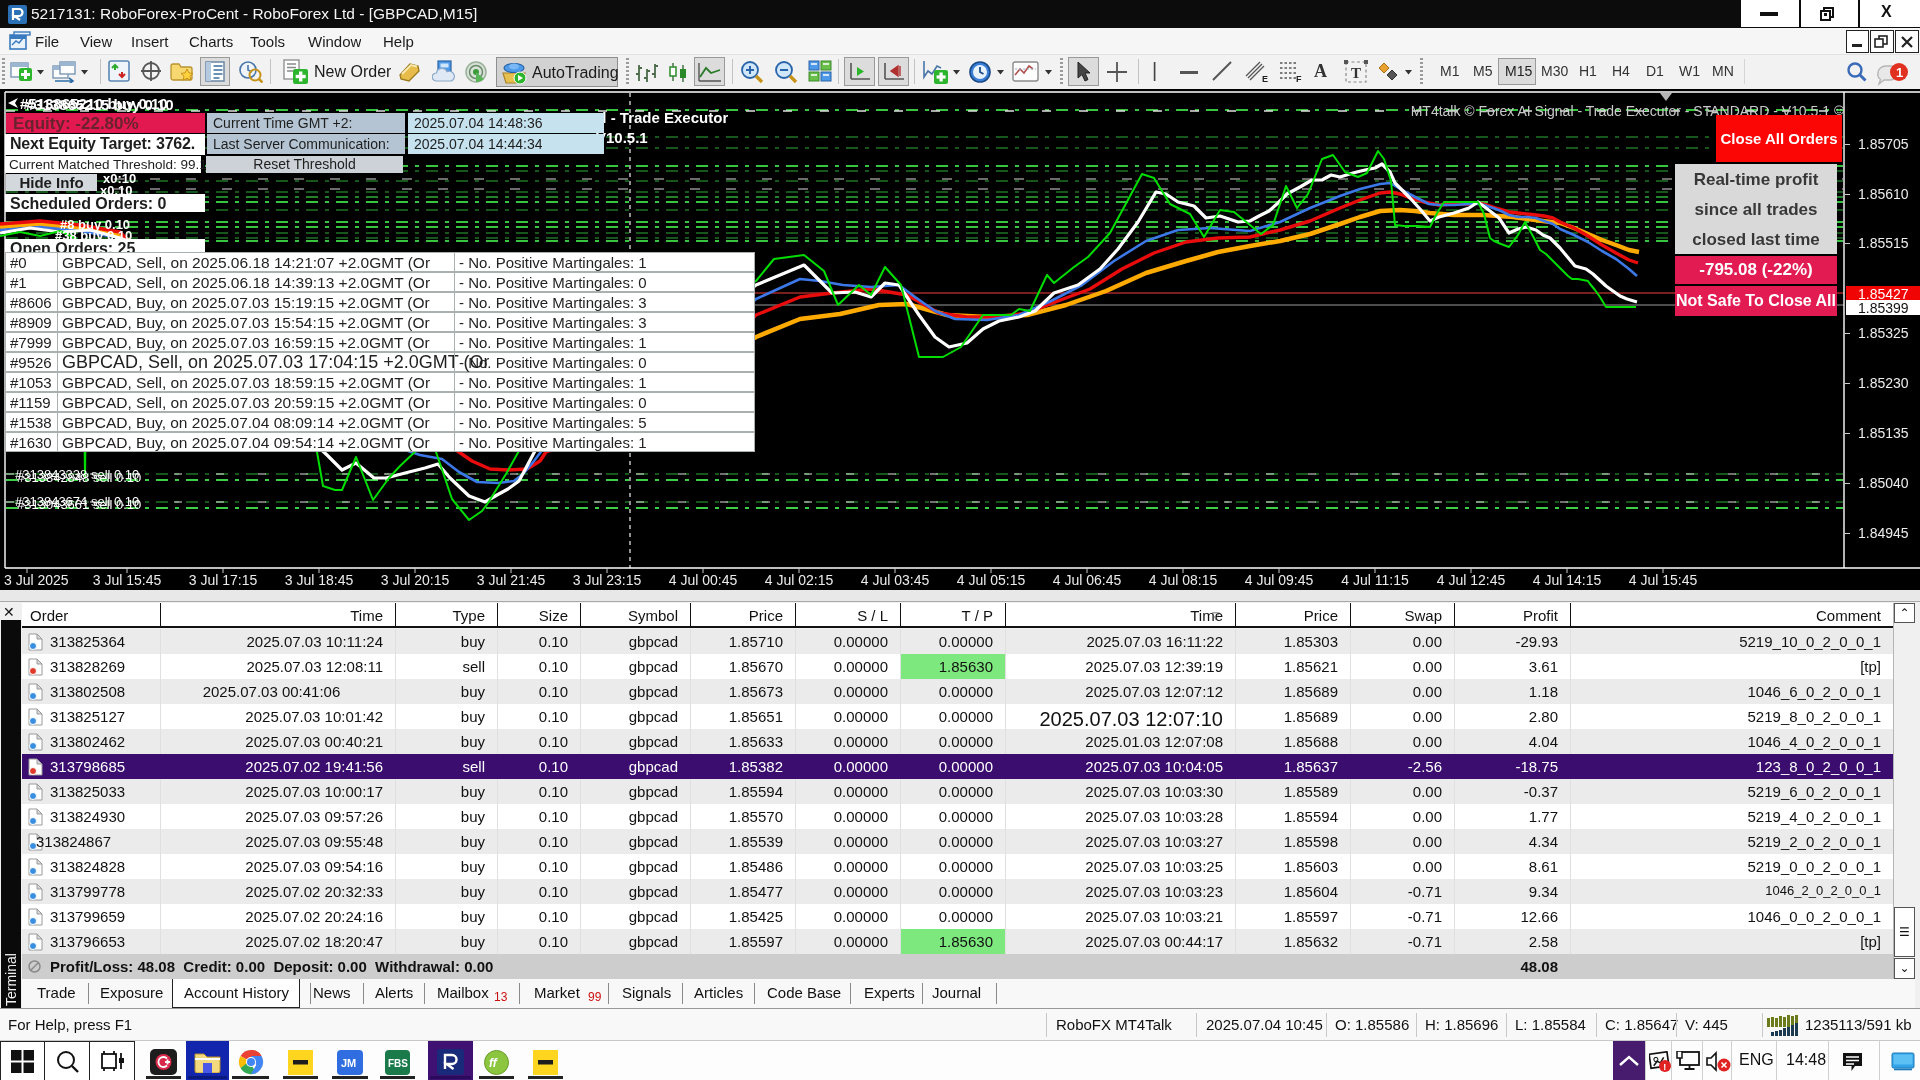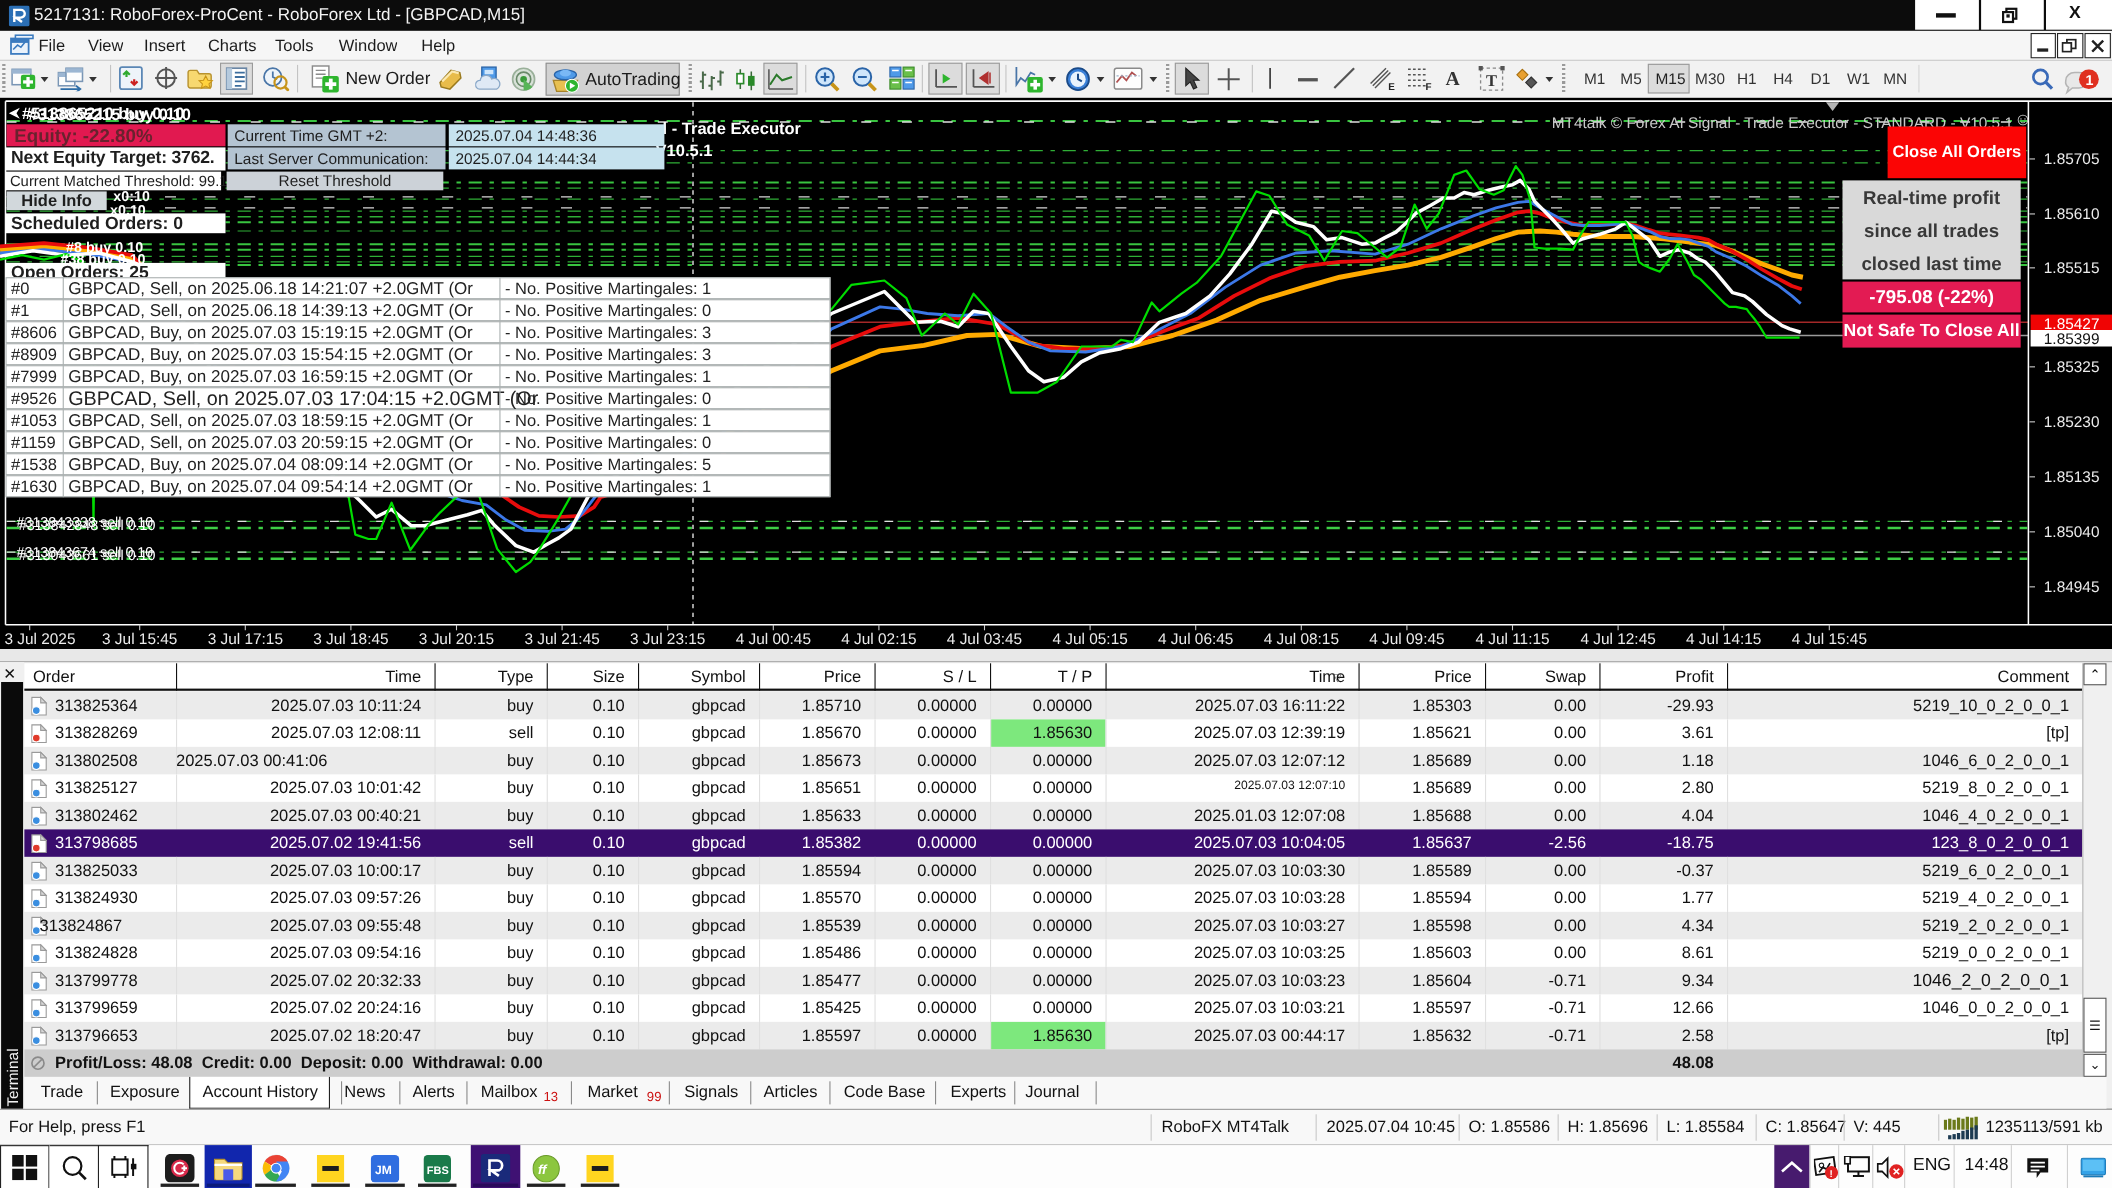--- a/index.html
+++ b/index.html
@@ -591,21 +591,21 @@
     <div class="a" style="left:1350px;top:52px;width:1px;height:25px;background:#e0e0e0"></div>
     <div class="a" style="left:1454px;top:52px;width:1px;height:25px;background:#e0e0e0"></div>
     <div class="a" style="left:1570px;top:52px;width:1px;height:25px;background:#e0e0e0"></div>
     <div class="a" style="left:22px;top:77px;width:1871px;height:25px;background:#ebebeb"></div>
     <svg class="a" style="left:28px;top:81px" width="15" height="18">
       <path d="M1 1 h8 l5 5 v11 h-13 Z" fill="#fff" stroke="#9a9a9a"></path>
       <path d="M9 1 l5 5 h-5 Z" fill="#d8d8d8" stroke="#9a9a9a"></path>
       <circle cx="5" cy="13" r="3.5" fill="#3a8ee0" stroke="#fff"></circle>
     </svg>
     <div class="lbl" style="left:50px;top:81px;font-size:15px;color:#111111">313802508</div>
-    <div class="lbl" style="left:160px;top:81px;width:223px;text-align:left;font-size:15px;color:#111111">2025.07.03 00:41:06</div>
+    <div class="lbl" style="left:160px;top:81px;width:223px;text-align:center;font-size:15px;color:#111111">2025.07.03 00:41:06</div>
     <div class="lbl" style="left:395px;top:81px;width:90px;text-align:right;font-size:15px;color:#111111">buy</div>
     <div class="lbl" style="left:497px;top:81px;width:71px;text-align:right;font-size:15px;color:#111111">0.10</div>
     <div class="lbl" style="left:580px;top:81px;width:98px;text-align:right;font-size:15px;color:#111111">gbpcad</div>
     <div class="lbl" style="left:690px;top:81px;width:93px;text-align:right;font-size:15px;color:#111111">1.85673</div>
     <div class="lbl" style="left:795px;top:81px;width:93px;text-align:right;font-size:15px;color:#111111">0.00000</div>
     <div class="lbl" style="left:900px;top:81px;width:93px;text-align:right;font-size:15px;color:#111111">0.00000</div>
     <div class="lbl" style="left:1005px;top:81px;width:218px;text-align:right;font-size:15px;color:#111111">2025.07.03 12:07:12</div>
     <div class="lbl" style="left:1235px;top:81px;width:103px;text-align:right;font-size:15px;color:#111111">1.85689</div>
     <div class="lbl" style="left:1350px;top:81px;width:92px;text-align:right;font-size:15px;color:#111111">0.00</div>
     <div class="lbl" style="left:1454px;top:81px;width:104px;text-align:right;font-size:15px;color:#111111">1.18</div>
@@ -629,21 +629,21 @@
       <circle cx="5" cy="13" r="3.5" fill="#3a8ee0" stroke="#fff"></circle>
     </svg>
     <div class="lbl" style="left:50px;top:106px;font-size:15px;color:#111111">313825127</div>
     <div class="lbl" style="left:160px;top:106px;width:223px;text-align:right;font-size:15px;color:#111111">2025.07.03 10:01:42</div>
     <div class="lbl" style="left:395px;top:106px;width:90px;text-align:right;font-size:15px;color:#111111">buy</div>
     <div class="lbl" style="left:497px;top:106px;width:71px;text-align:right;font-size:15px;color:#111111">0.10</div>
     <div class="lbl" style="left:580px;top:106px;width:98px;text-align:right;font-size:15px;color:#111111">gbpcad</div>
     <div class="lbl" style="left:690px;top:106px;width:93px;text-align:right;font-size:15px;color:#111111">1.85651</div>
     <div class="lbl" style="left:795px;top:106px;width:93px;text-align:right;font-size:15px;color:#111111">0.00000</div>
     <div class="lbl" style="left:900px;top:106px;width:93px;text-align:right;font-size:15px;color:#111111">0.00000</div>
-    <div class="lbl" style="left:1005px;top:106px;width:218px;text-align:right;font-size:11px;color:#111111">2025.07.03 12:07:10</div>
+    <div class="lbl" style="left:1005px;top:106px;width:218px;text-align:right;font-size:20px;color:#111111">2025.07.03 12:07:10</div>
     <div class="lbl" style="left:1235px;top:106px;width:103px;text-align:right;font-size:15px;color:#111111">1.85689</div>
     <div class="lbl" style="left:1350px;top:106px;width:92px;text-align:right;font-size:15px;color:#111111">0.00</div>
     <div class="lbl" style="left:1454px;top:106px;width:104px;text-align:right;font-size:15px;color:#111111">2.80</div>
     <div class="lbl" style="left:1570px;top:106px;width:311px;text-align:right;font-size:15px;color:#111111">5219_8_0_2_0_0_1</div>
     <div class="a" style="left:160px;top:102px;width:1px;height:25px;background:#e0e0e0"></div>
     <div class="a" style="left:395px;top:102px;width:1px;height:25px;background:#e0e0e0"></div>
     <div class="a" style="left:497px;top:102px;width:1px;height:25px;background:#e0e0e0"></div>
     <div class="a" style="left:580px;top:102px;width:1px;height:25px;background:#e0e0e0"></div>
     <div class="a" style="left:690px;top:102px;width:1px;height:25px;background:#e0e0e0"></div>
     <div class="a" style="left:795px;top:102px;width:1px;height:25px;background:#e0e0e0"></div>
@@ -838,21 +838,21 @@
     <div class="lbl" style="left:395px;top:281px;width:90px;text-align:right;font-size:15px;color:#111111">buy</div>
     <div class="lbl" style="left:497px;top:281px;width:71px;text-align:right;font-size:15px;color:#111111">0.10</div>
     <div class="lbl" style="left:580px;top:281px;width:98px;text-align:right;font-size:15px;color:#111111">gbpcad</div>
     <div class="lbl" style="left:690px;top:281px;width:93px;text-align:right;font-size:15px;color:#111111">1.85477</div>
     <div class="lbl" style="left:795px;top:281px;width:93px;text-align:right;font-size:15px;color:#111111">0.00000</div>
     <div class="lbl" style="left:900px;top:281px;width:93px;text-align:right;font-size:15px;color:#111111">0.00000</div>
     <div class="lbl" style="left:1005px;top:281px;width:218px;text-align:right;font-size:15px;color:#111111">2025.07.03 10:03:23</div>
     <div class="lbl" style="left:1235px;top:281px;width:103px;text-align:right;font-size:15px;color:#111111">1.85604</div>
     <div class="lbl" style="left:1350px;top:281px;width:92px;text-align:right;font-size:15px;color:#111111">-0.71</div>
     <div class="lbl" style="left:1454px;top:281px;width:104px;text-align:right;font-size:15px;color:#111111">9.34</div>
-    <div class="lbl" style="left:1570px;top:281px;width:311px;text-align:right;font-size:16px;color:#111111">1046_2_0_2_0_0_1</div>
+    <div class="lbl" style="left:1570px;top:281px;width:311px;text-align:right;font-size:13px;color:#111111">1046_2_0_2_0_0_1</div>
     <div class="a" style="left:160px;top:277px;width:1px;height:25px;background:#e0e0e0"></div>
     <div class="a" style="left:395px;top:277px;width:1px;height:25px;background:#e0e0e0"></div>
     <div class="a" style="left:497px;top:277px;width:1px;height:25px;background:#e0e0e0"></div>
     <div class="a" style="left:580px;top:277px;width:1px;height:25px;background:#e0e0e0"></div>
     <div class="a" style="left:690px;top:277px;width:1px;height:25px;background:#e0e0e0"></div>
     <div class="a" style="left:795px;top:277px;width:1px;height:25px;background:#e0e0e0"></div>
     <div class="a" style="left:900px;top:277px;width:1px;height:25px;background:#e0e0e0"></div>
     <div class="a" style="left:1005px;top:277px;width:1px;height:25px;background:#e0e0e0"></div>
     <div class="a" style="left:1235px;top:277px;width:1px;height:25px;background:#e0e0e0"></div>
     <div class="a" style="left:1350px;top:277px;width:1px;height:25px;background:#e0e0e0"></div>

